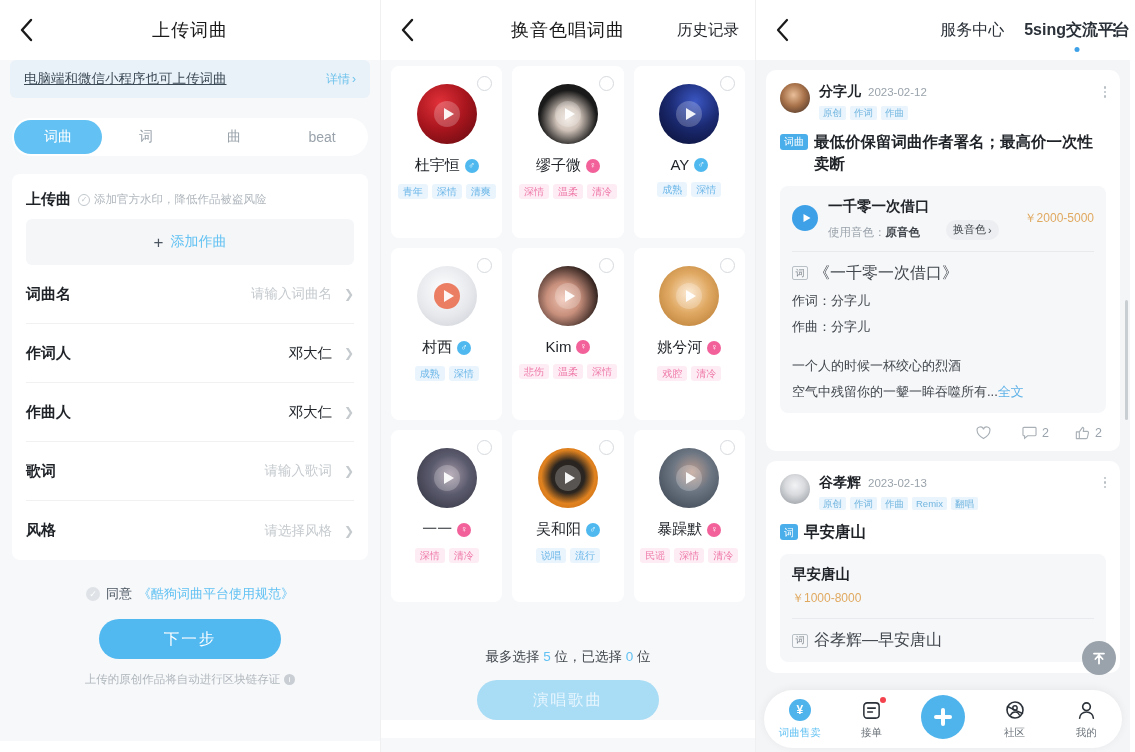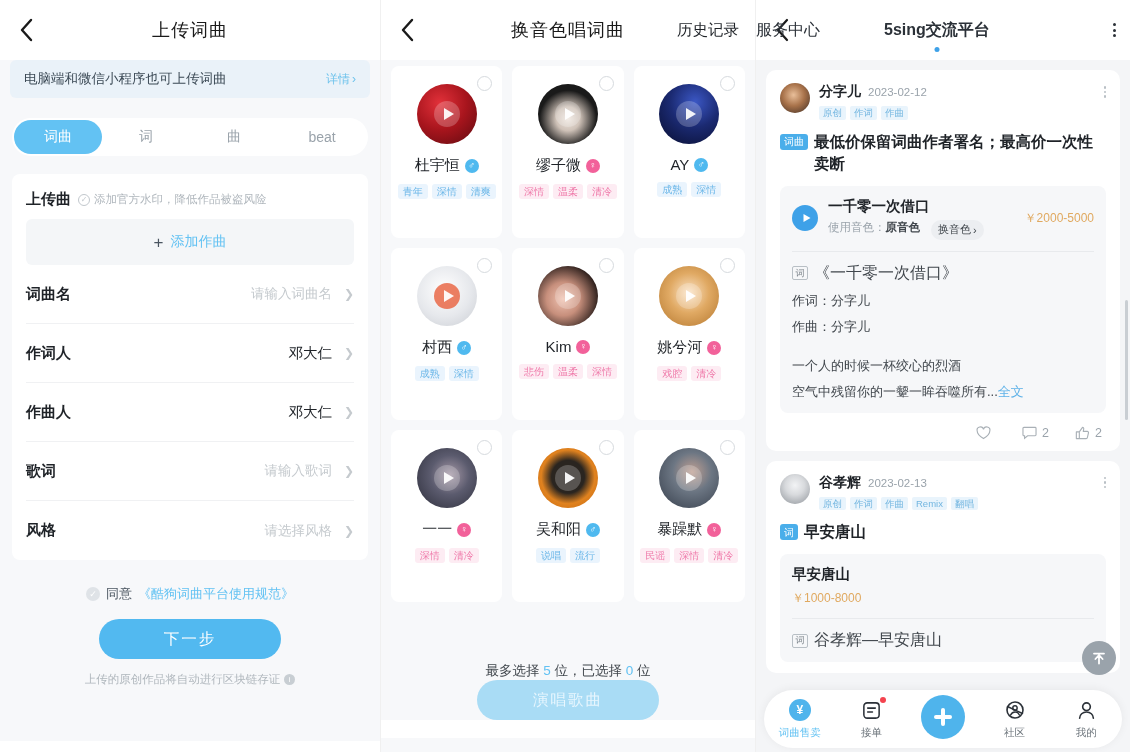--- a/index.html
+++ b/index.html
@@ -22,21 +22,21 @@
   .p1-title {
     position: absolute; left: 0; right: 0; text-align: center;
     font-size: 18px; color: #1a1a1a; font-weight: 500; letter-spacing: 1px;
     pointer-events: none;
   }
   .notice-bar {
     margin: 0 10px; height: 38px; background: #eaf2f9; border-radius: 6px;
     display: flex; align-items: center; justify-content: space-between;
     padding: 0 14px;
   }
-  .notice-text { font-size: 13.5px; color: #3c4a56; }
+  .notice-text { font-size: 13.5px; color: #3c4a56; text-decoration: underline; }
   .notice-link { font-size: 12px; color: #6ec3ec; display: flex; align-items: center; gap: 2px; }
 
   .seg-wrap {
     margin: 20px 12px 0 12px; height: 38px; background: #fff; border-radius: 19px;
     display: flex; align-items: center; padding: 2px;
   }
   .seg {
     flex: 1; height: 34px; display: flex; align-items: center; justify-content: center;
     font-size: 14px; color: #9aa3ab; border-radius: 17px; cursor: pointer;
   }
@@ -146,32 +146,32 @@
     font-size: 10px; padding: 2.5px 5px; border-radius: 3px; line-height: 1;
   }
   .tag.blue { background: #eaf4fd; color: #6cb7e8; }
   .tag.pink { background: #fdecf3; color: #ef7aaa; }
 
   .p2-footer { position: absolute; bottom: 0; left: 0; right: 0; background: #f7f8fa;
                padding-bottom: 14px; }
   .sel-count { text-align: center; font-size: 13.5px; color: #41474d; padding: 14px 0 0 0; }
   .sel-count .num { color: #63c2f3; }
   .sing-btn {
-    display: block; margin: 0 auto 0 auto; width: 182px; height: 40px;
+    display: block; margin: 14px auto 0 auto; width: 182px; height: 40px;
     background: #a9dcf5; border-radius: 21px; border: none;
     color: #e8f6fe; font-size: 15.5px; letter-spacing: 2px; cursor: pointer;
     font-family: inherit;
   }
   .p2-bottom-strip { height: 18px; background: #fff; }
 
   
   .panel3 { width: 375px; height: 752px; background: #f4f5f7; position: relative; overflow: hidden;
             border-left: 1px solid #f0f0f0; }
   .p3-header { height: 60px; background: #fff; display: flex; align-items: center; position: relative; }
-  .p3-tabs { position: absolute; left: 0; right: 0; display: flex; justify-content: flex-start; gap: 64px; }
+  .p3-tabs { position: absolute; left: 0; right: 0; display: flex; justify-content: flex-end; gap: 20px; }
   .p3-tab { font-size: 16px; color: #2b3138; position: relative; cursor: pointer; }
   .p3-tab.active { font-weight: 600; }
   .tab-dot {
     position: absolute; bottom: -11px; left: 50%; transform: translateX(-50%);
     width: 5px; height: 5px; border-radius: 50%; background: #3ea1e8;
   }
   .more-dots {
     position: absolute; right: 14px; display: flex; flex-direction: column; gap: 2.5px;
     cursor: pointer;
   }
@@ -207,21 +207,21 @@
     width: 26px; height: 26px; border-radius: 50%; background: #3ea1e8; flex: 0 0 26px;
     position: relative;
   }
   .play-circle::after {
     content: ""; position: absolute; top: 50%; left: 50%; transform: translate(-50%,-50%);
     border-left: 7px solid #fff; border-top: 4.5px solid transparent;
     border-bottom: 4.5px solid transparent; margin-left: 1.5px;
   }
   .work-info { flex: 1; min-width: 0; }
   .work-title { font-size: 14.5px; color: #1f2328; font-weight: 600; }
-  .work-sub { font-size: 11.5px; color: #9aa3ab; margin-top: 4px; display: flex; align-items: flex-start; gap: 11px; }
+  .work-sub { font-size: 11.5px; color: #9aa3ab; margin-top: 4px; display: flex; align-items: flex-end; gap: 26px; }
   .work-sub b { color: #41474d; font-weight: 600; }
   .switch-timbre {
     background: #eceef1; border-radius: 10px; padding: 2.5px 7px; color: #41474d;
     font-size: 11px; display: inline-flex; align-items: center; gap: 2px; cursor: pointer;
   }
   .work-price { font-size: 12px; color: #e0a960; white-space: nowrap; }
 
   .work-div { height: 1px; background: #e8eaed; margin: 11px 0; }
   .lyr-head { display: flex; align-items: center; gap: 6px; }
   .lyr-badge {

